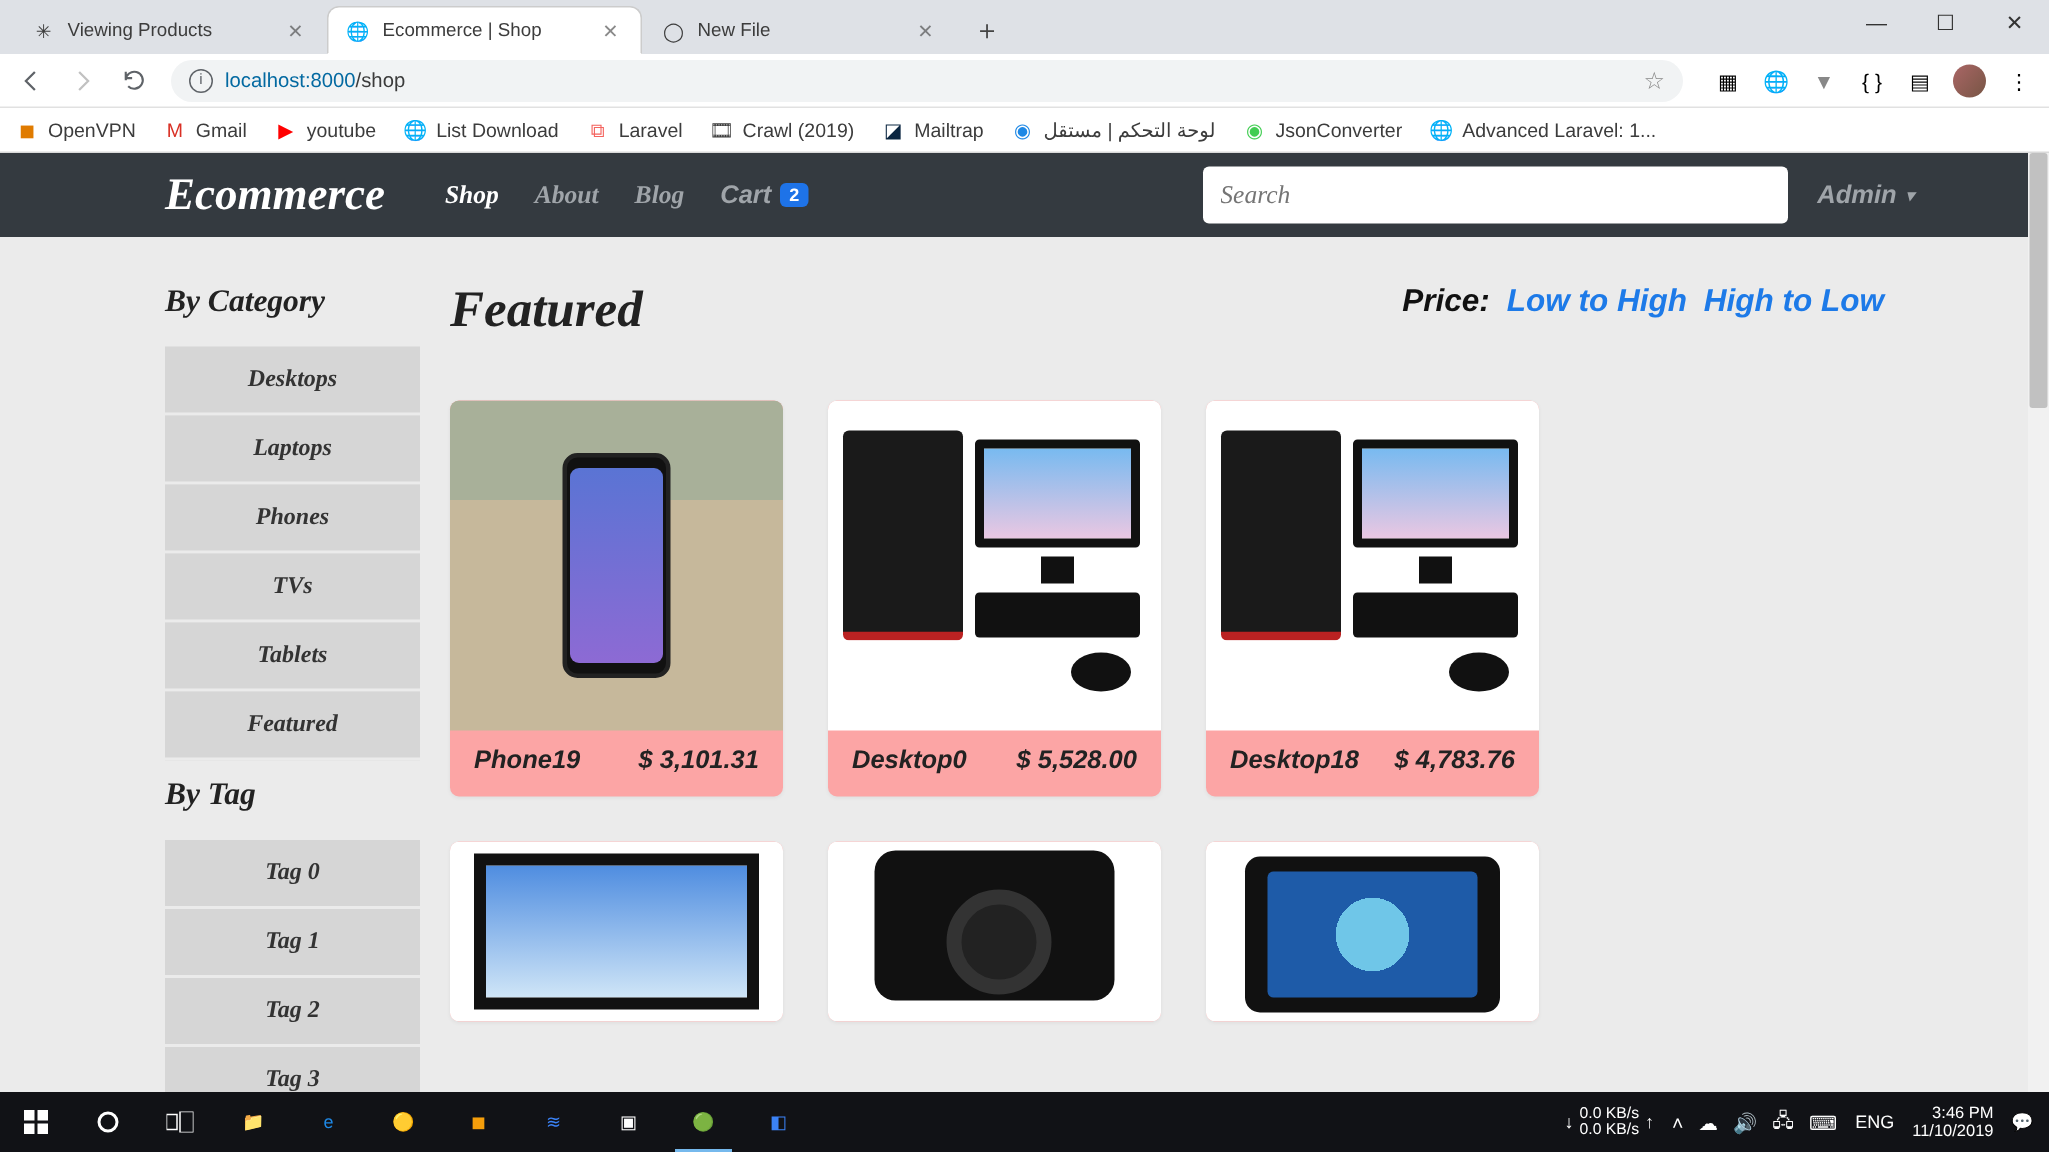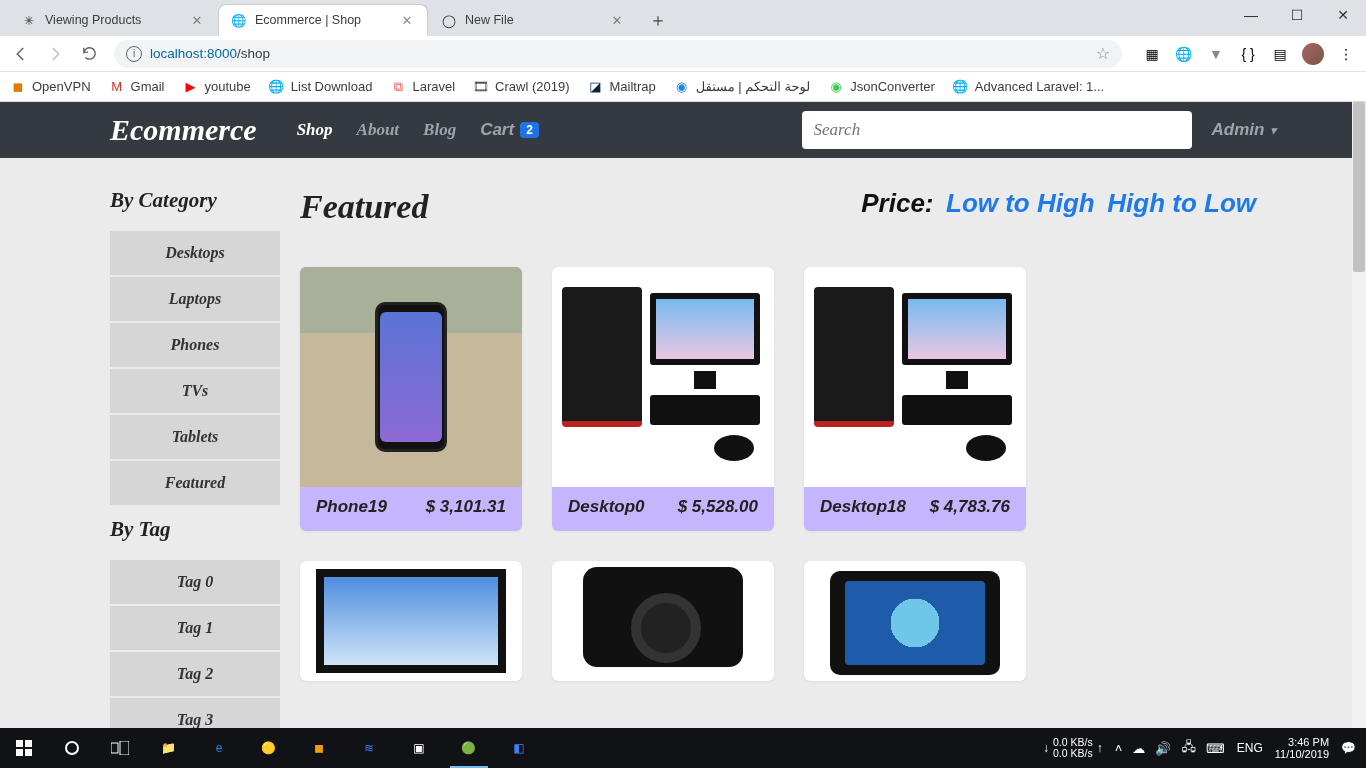--- a/index.html
+++ b/index.html
@@ -48,25 +48,25 @@
 .admin { margin:0 90px 0 20px; display:flex; align-items:center; gap:6px; cursor:pointer;}
 .admin .chev { font-size:11px;}
 
 .content { display:flex; padding:30px 110px 0 110px; gap:20px; height:calc(100% - 56px);}
 .sidebar { width:170px; flex-shrink:0; }
 .sb-head { font-family:"Segoe Script","Comic Sans MS",cursive; font-style:italic; font-weight:bold; font-size:21px; color:#222; margin-bottom:18px;}
 .cat { height:46px; background:#d6d6d6; border-bottom:2px solid #ebebeb; display:flex; align-items:center; justify-content:center; font-family:"Segoe Script",cursive; font-style:italic; font-weight:bold; font-size:16px; color:#333; cursor:pointer;}
 .main { flex:1; }
 .mainhead { display:flex; align-items:flex-start; margin-bottom:41px;}
 .featured { font-family:"Segoe Script","Comic Sans MS",cursive; font-style:italic; font-weight:bold; font-size:34px; color:#222;}
-.pricefilter { margin-left:auto; font-family:"Segoe Script","Comic Sans MS",cursive; font-style:italic; font-weight:bold; font-size:26px;}
+.pricefilter { margin-left:auto; font-family:"Segoe Script","Comic Sans MS",cursive; font-style:italic; font-weight:bold; font-size:21px;}
 .pricefilter .lab { color:#111;}
 .pricefilter a { color:#1d7ae8; cursor:pointer; text-decoration:none; margin-left:6px;}
 .grid { display:flex; flex-wrap:wrap; gap:30px;}
-.card { width:222px; background:#c4b5fd; border-radius:6px; padding:0 0 14px 0; box-shadow:0 1px 3px rgba(0,0,0,.06); overflow:hidden;}
+.card { width:222px; background:#fca5a5; border-radius:6px; padding:0 0 14px 0; box-shadow:0 1px 3px rgba(0,0,0,.06); overflow:hidden;}
 .card .imgbox { width:100%; height:220px; display:flex; align-items:center; justify-content:center;}
 .card .info { padding:10px 16px 0 16px; display:flex; justify-content:space-between; font-family:"Segoe Script","Comic Sans MS",cursive; font-style:italic; font-weight:bold; font-size:17px; color:#222; flex-wrap:wrap; gap:4px;}
 .card.half { height:120px;}
 .card.half .imgbox { height:120px; }
 
 
 .thumb-phone { width:100%; height:100%; background:linear-gradient(#a8b099 0 30%, #c6b89b 30% 100%); display:flex; align-items:center; justify-content:center;}
 .thumb-phone .dev { width:72px; height:150px; background:#111; border-radius:10px; border:3px solid #222; display:flex; align-items:center; justify-content:center;}
 .thumb-phone .scr { width:62px; height:130px; background:linear-gradient(#5a74d4,#8d6ad4); border-radius:6px;}
 .thumb-desk { width:100%; height:100%; background:#fff; position:relative;}

